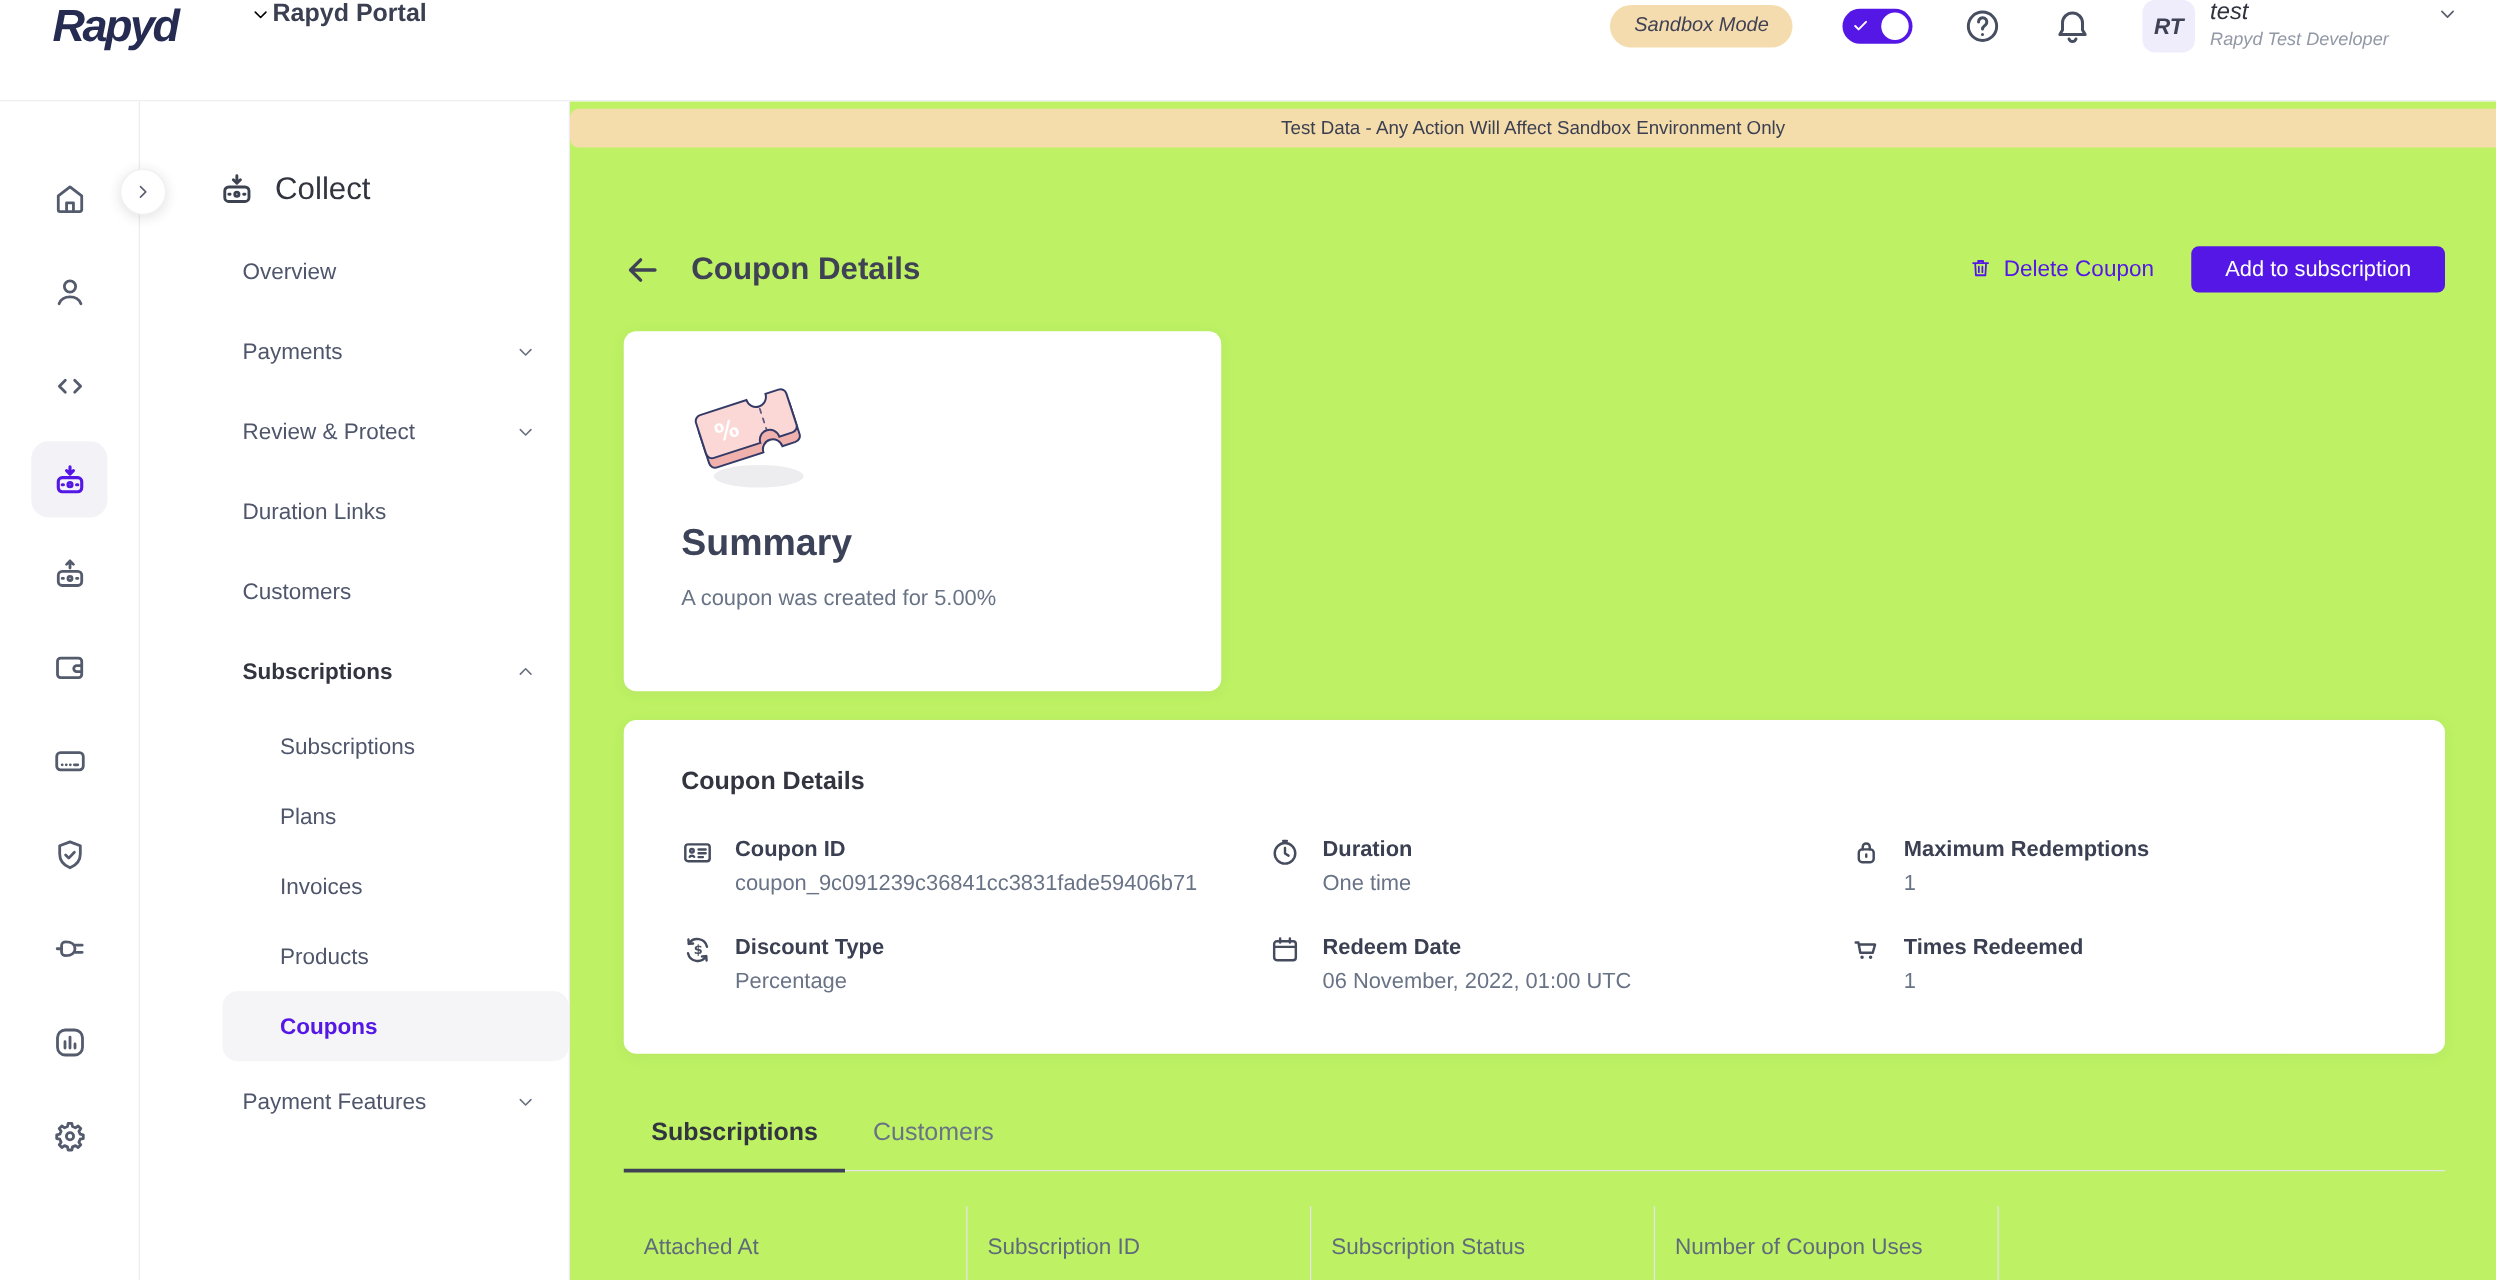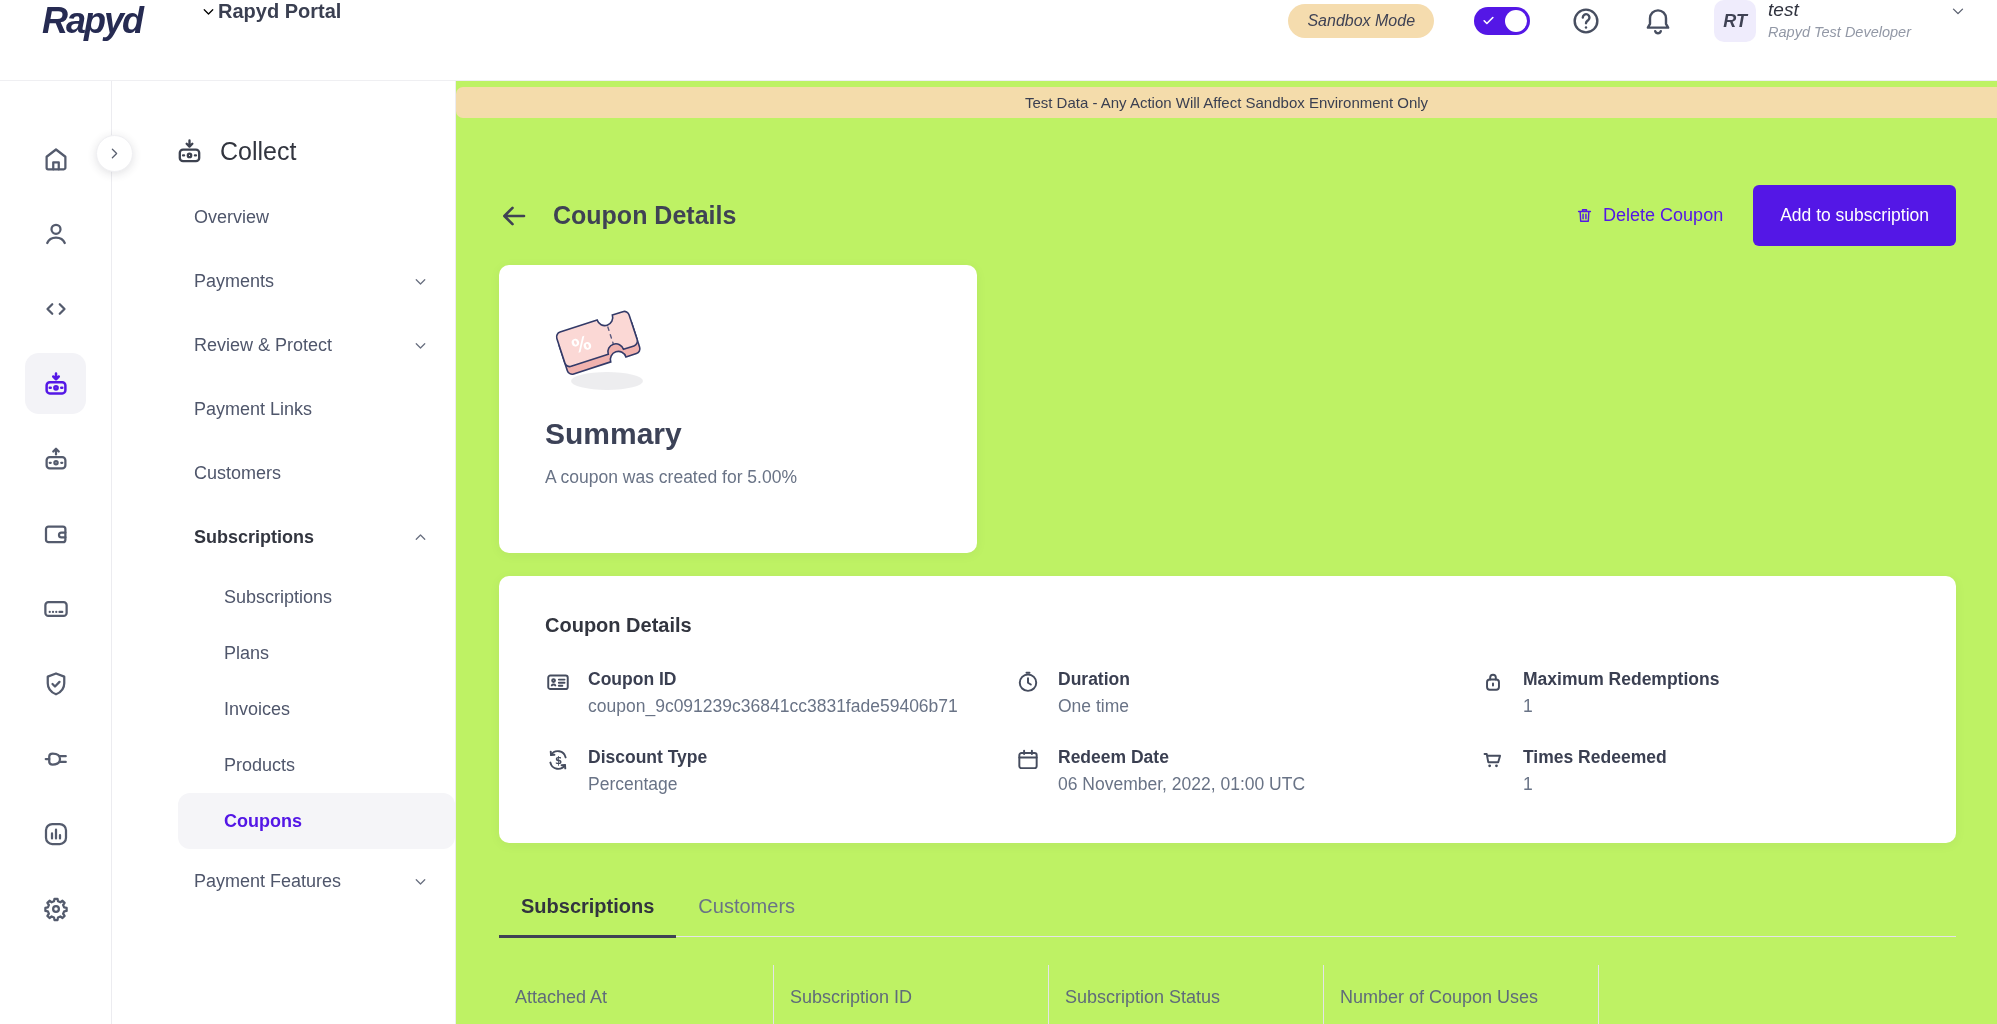--- a/index.html
+++ b/index.html
@@ -57,23 +57,23 @@
   .main { position:absolute; left:456px; top:81px; right:0; bottom:0; background:#bef264; }
   .banner { position:absolute; top:6px; left:0; right:0; height:31px; background:#f4dcab;
     border-radius:7px 0 0 7px; display:flex; align-items:center; justify-content:center;
     font-size:15px; font-weight:500; color:#3a3f51; }
 
   .page-head { position:absolute; top:112px; left:43px; right:41px; height:45px;
     display:flex; align-items:center; }
   .back-btn { width:32px; height:32px; color:#3f4254; cursor:pointer; display:flex; align-items:center; }
   .page-title { font-size:25px; font-weight:600; color:#3f4254; margin-left:22px; }
   .head-actions { margin-left:auto; display:flex; align-items:center; gap:30px; }
-  .delete-link { display:flex; align-items:center; gap:9px; color:#5417e6; font-size:18px;
+  .delete-link { display:flex; gap:9px; color:#5417e6; font-size:18px;
     font-weight:500; cursor:pointer; }
-  .primary-btn { height:61px; padding:0 27px; background:#5417e6; border:none; border-radius:6px;
+  .primary-btn { height:37px; padding:0 27px; background:#5417e6; border:none; border-radius:6px;
     color:#fff; font-size:17.5px; font-weight:500; font-family:inherit; cursor:pointer; }
 
   .card { background:#fff; border-radius:10px; box-shadow:0 2px 12px rgba(45,45,70,.05); }
   .summary-card { position:absolute; top:184px; left:43px; width:478px; height:288px; padding:30px 46px; }
   .ticket-wrap { margin-left:-4px; }
   .summary-title { font-size:30px; font-weight:600; color:#3c4257; margin-top:10px; }
   .summary-desc { font-size:17.5px; color:#697386; margin-top:16px; }
 
   .value-card { position:absolute; top:184px; left:544px; right:41px; height:288px; padding:38px 40px; }
   .value-amount { font-size:41px; font-weight:500; color:#3f4254; letter-spacing:.5px; }
@@ -246,21 +246,21 @@
           <path d="M6 9.5l6 6 6-6"></path>
         </svg>
       </div>
     <div class="menu-item">
         <span>Review &amp; Protect</span>
       <svg class="s chev" width="17" height="17" viewBox="0 0 24 24">
           <path d="M6 9.5l6 6 6-6"></path>
         </svg>
       </div>
     <div class="menu-item">
-        <span>Payment Links</span>
+        <span>Duration Links</span>
       </div>
     <div class="menu-item">
         <span>Customers</span>
       </div>
     <div class="menu-item bold">
         <span>Subscriptions</span>
       <svg class="s chev" width="17" height="17" viewBox="0 0 24 24">
           <path d="M6 14.5l6-6 6 6"></path>
         </svg>
       </div>

